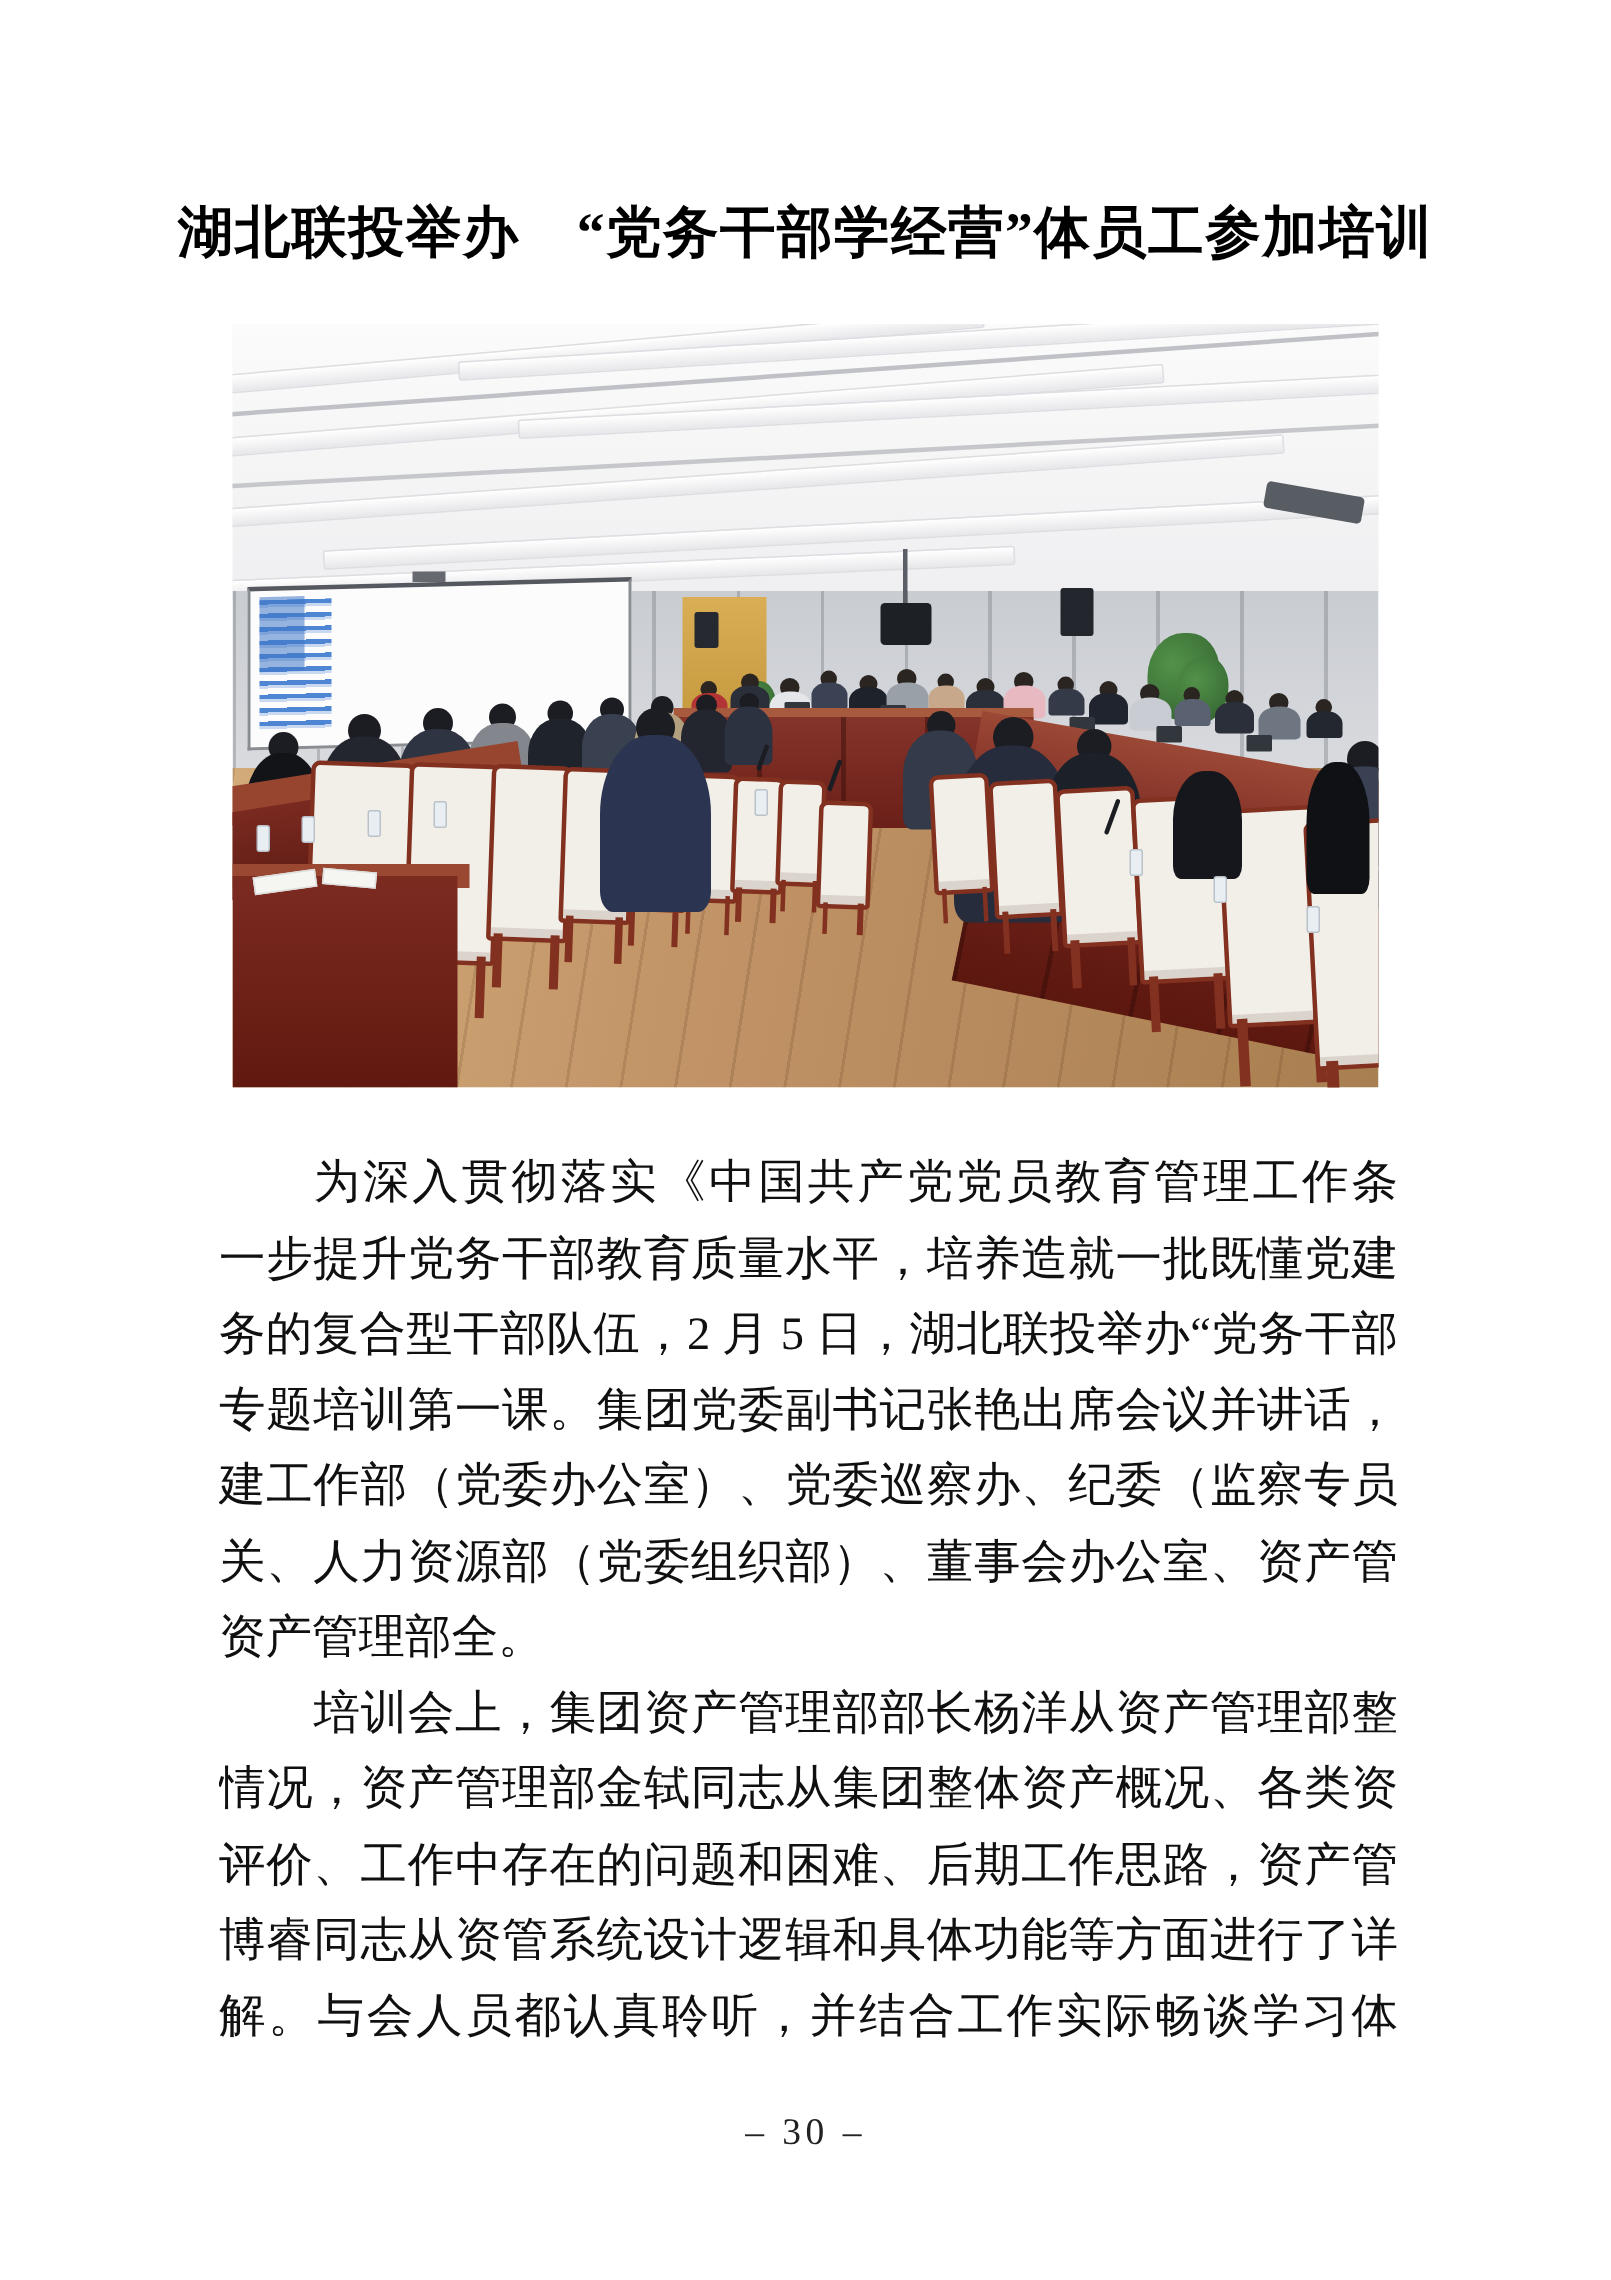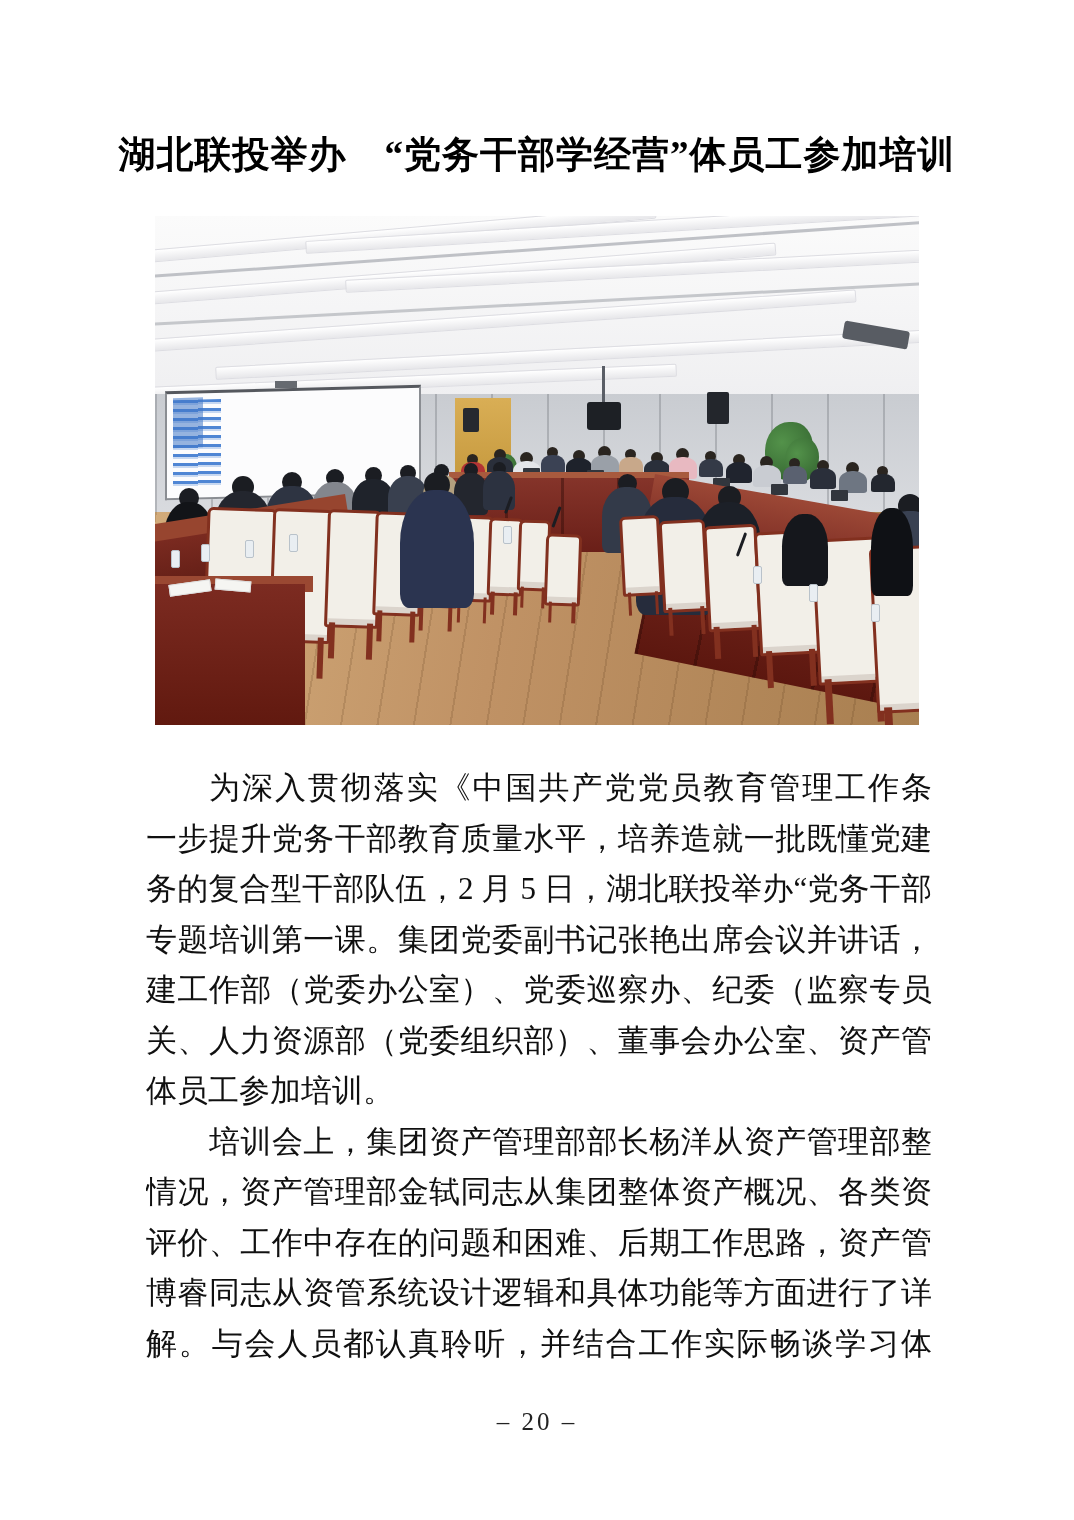--- a/index.html
+++ b/index.html
@@ -301,22 +301,22 @@
       </div>
   </div>
 
   <div class="bodytext">
     <div class="line indent">为深入贯彻落实《中国共产党党员教育管理工作条例》，进</div>
     <div class="line">一步提升党务干部教育质量水平，培养造就一批既懂党建又懂业</div>
     <div class="line">务的复合型干部队伍，2 月 5 日，湖北联投举办“党务干部学经营”</div>
     <div class="line">专题培训第一课。集团党委副书记张艳出席会议并讲话，集团党</div>
     <div class="line">建工作部（党委办公室）、党委巡察办、纪委（监察专员办）机</div>
     <div class="line">关、人力资源部（党委组织部）、董事会办公室、资产管理部全</div>
-    <div class="line short">体员工参加培训。</div>
+    <div class="line short">资产管理部全。</div>
     <div class="line indent">培训会上，集团资产管理部部长杨洋从资产管理部整体工作</div>
     <div class="line">情况，资产管理部金轼同志从集团整体资产概况、各类资产效益</div>
     <div class="line">评价、工作中存在的问题和困难、后期工作思路，资产管理部靳</div>
     <div class="line">博睿同志从资管系统设计逻辑和具体功能等方面进行了详细讲</div>
     <div class="line">解。与会人员都认真聆听，并结合工作实际畅谈学习体会，为进</div>
   </div>
 
-  <div class="pagenum">– 20 –</div>
+  <div class="pagenum">– 30 –</div>
 </div>
 
 </body></html>

